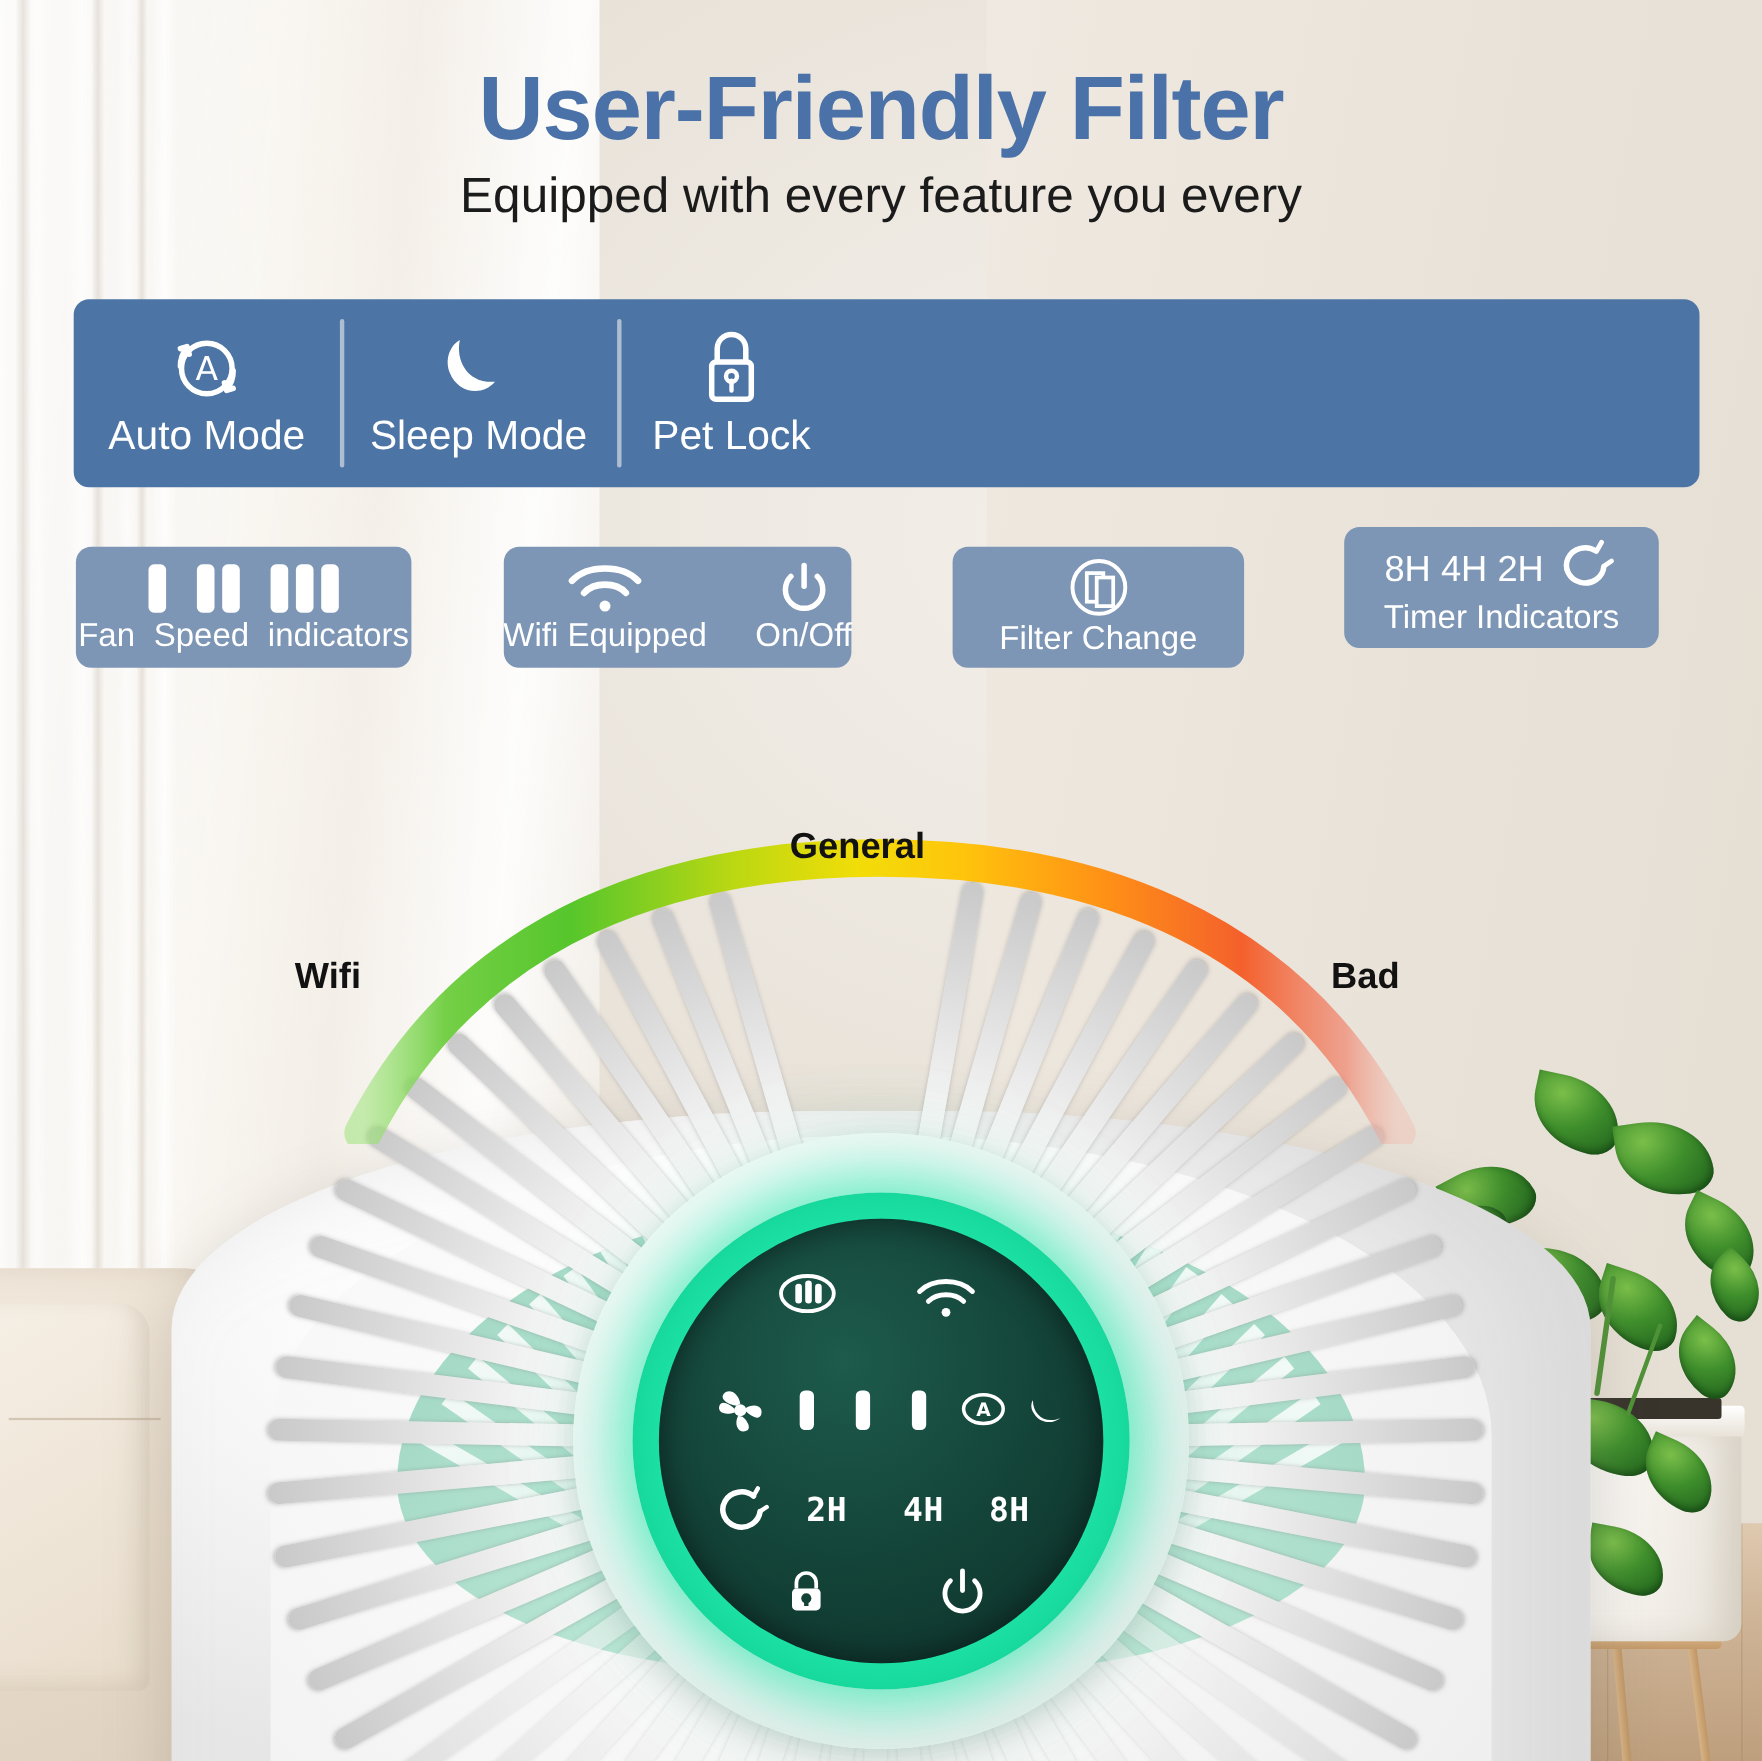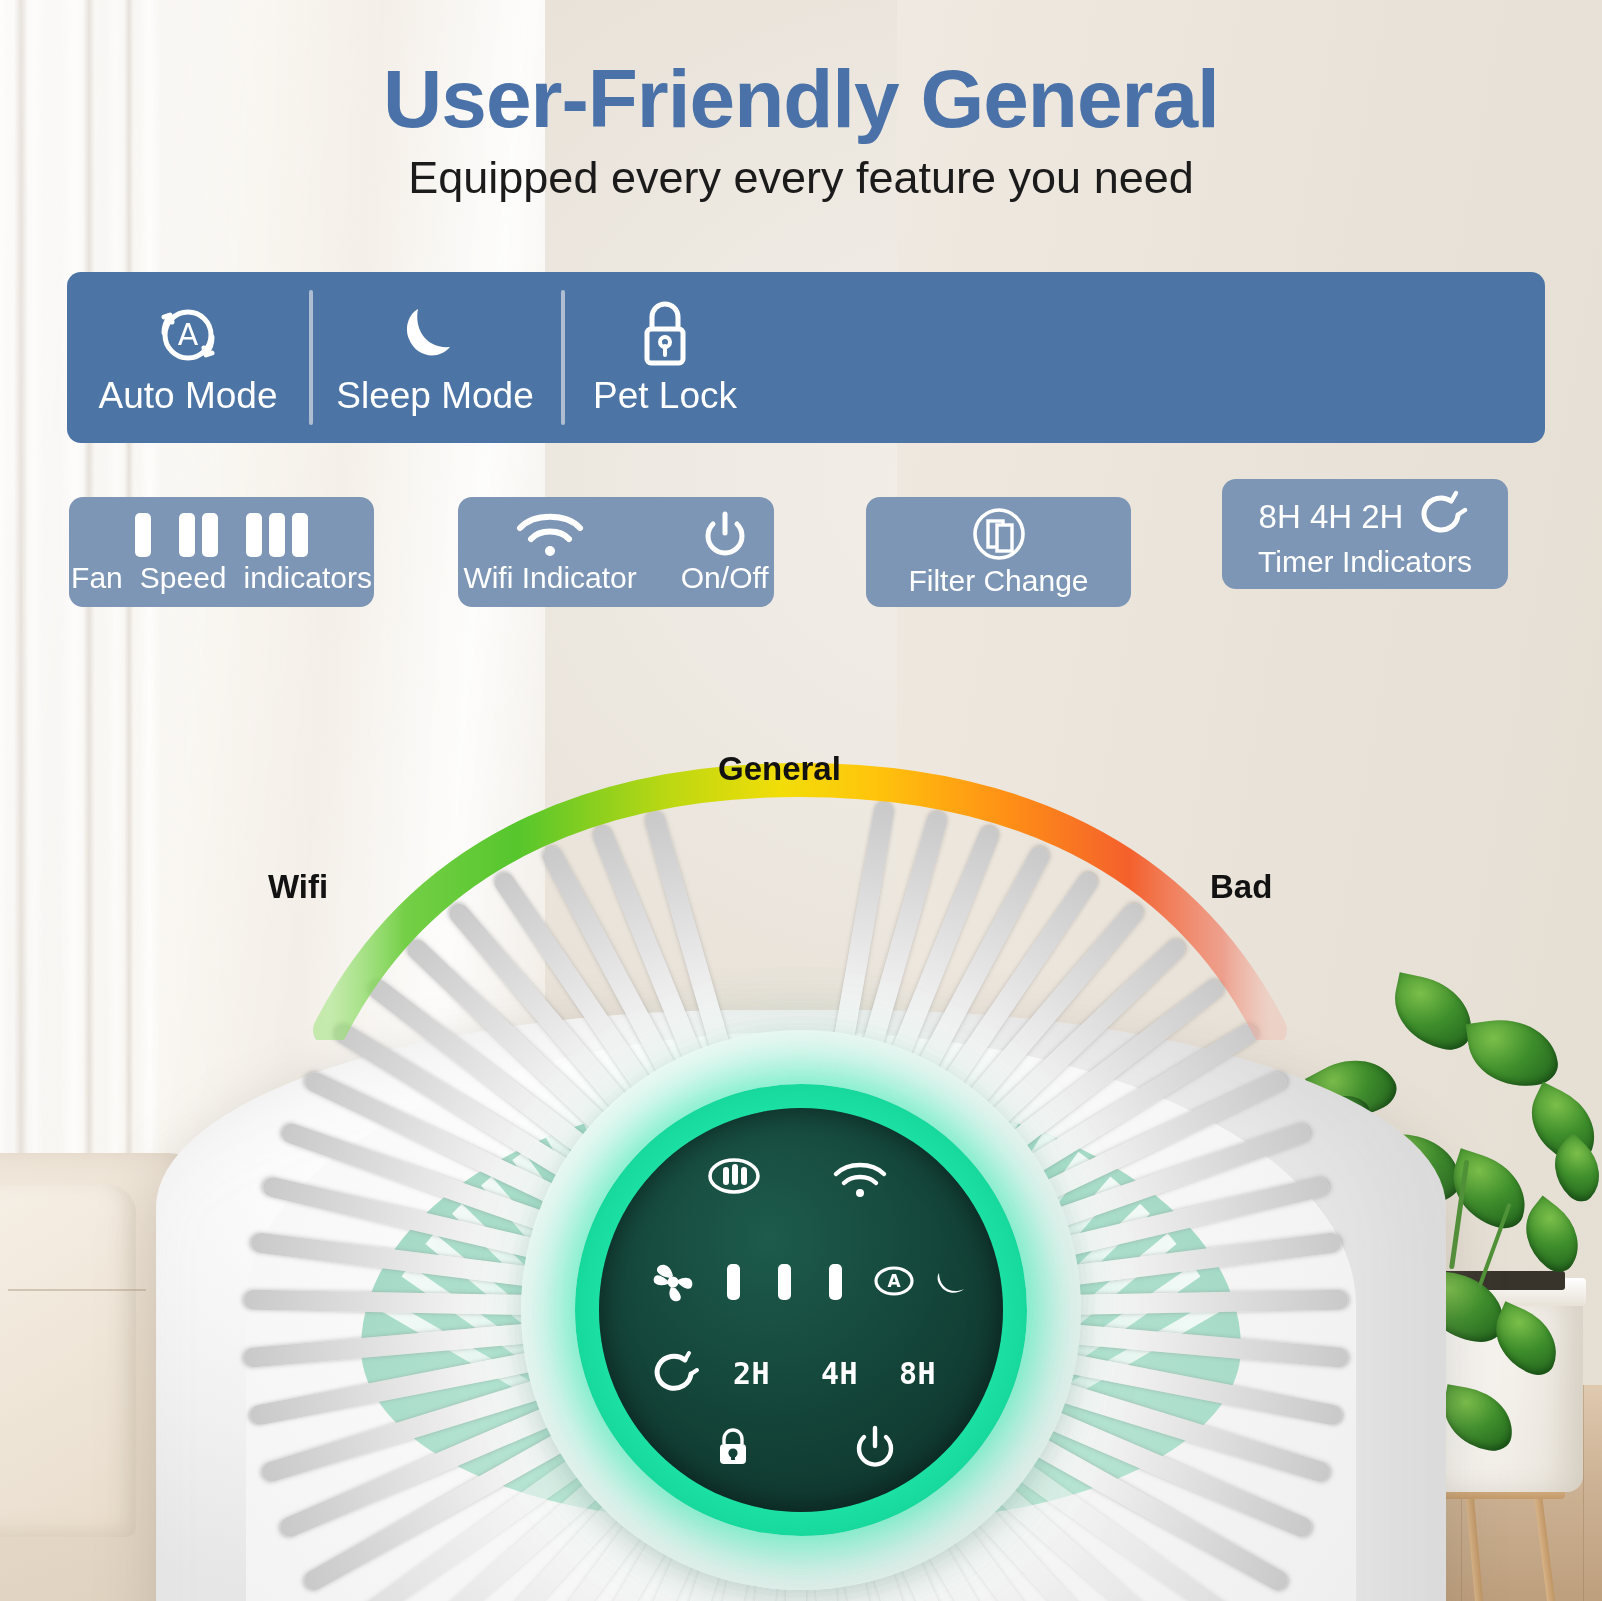--- a/index.html
+++ b/index.html
@@ -472,22 +472,22 @@
         <stop offset="100%" stop-color="#f3b3a6" stop-opacity="0.35"></stop>
       </linearGradient>
     </defs>
     <path d="M110 290 C 210 95, 400 40, 580 40 C 760 40, 950 95, 1050 290" stroke="url(#aqg)" stroke-width="34" fill="none" stroke-linecap="round"></path>
   </svg>
   <div class="arc-label" style="left:48px; top:128px;">Wifi</div>
   <div class="arc-label" style="left:498px; top:10px;">General</div>
   <div class="arc-label" style="left:990px; top:128px;">Bad</div>
 </div>
 
-<div class="title">User-Friendly General</div>
-<div class="subtitle">Equipped every every feature you need</div>
+<div class="title">User-Friendly Filter</div>
+<div class="subtitle">Equipped with every feature you every</div>
 
 <div class="feature-bar">
 
 
   <div class="feature" style="flex:0 0 242px;">
     <div class="f-ico">
       <svg width="80" height="74" viewBox="0 0 80 74" fill="none">
         <circle cx="40" cy="36" r="23" stroke="#fff" stroke-width="5"></circle>
         <text x="40" y="46" font-size="30" fill="#fff" text-anchor="middle" font-family="DejaVu Sans, sans-serif">A</text>
         <path d="M22 17 A26 26 0 0 0 16 34" stroke="#fff" stroke-width="5" stroke-linecap="round"></path>
@@ -549,21 +549,21 @@
 
 <div class="pill" style="left:458px; top:497px; width:316px; height:110px; gap:44px;">
   <div class="pill-col">
     <div style="height:52px;">
       <svg width="72" height="50" viewBox="0 0 72 50" fill="none">
         <path d="M6 19 C20 4, 52 4, 66 19" stroke="#fff" stroke-width="6" stroke-linecap="round"></path>
         <path d="M17 30 C26 20, 46 20, 55 30" stroke="#fff" stroke-width="6" stroke-linecap="round"></path>
         <circle cx="36" cy="42" r="5" fill="#fff"></circle>
       </svg>
     </div>
-    <div class="pill-lbl">Wifi Indicator</div>
+    <div class="pill-lbl">Wifi Equipped</div>
   </div>
   <div class="pill-col">
     <div style="height:52px;">
       <svg width="52" height="52" viewBox="0 0 52 52" fill="none">
         <path d="M14 15 A17 17 0 1 0 38 15" stroke="#fff" stroke-width="5" stroke-linecap="round"></path>
         <path d="M26 5 V24" stroke="#fff" stroke-width="5" stroke-linecap="round"></path>
       </svg>
     </div>
     <div class="pill-lbl">On/Off</div>
   </div>

